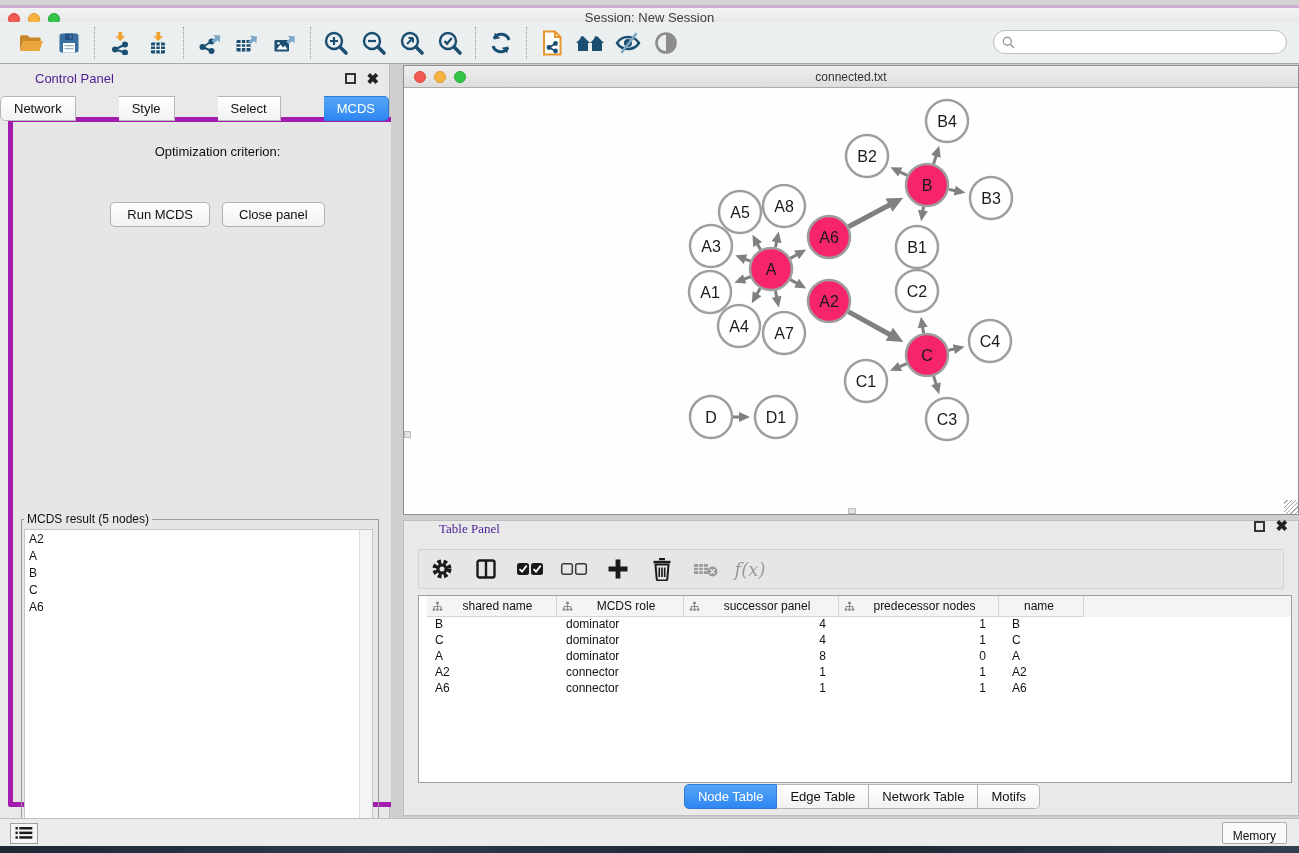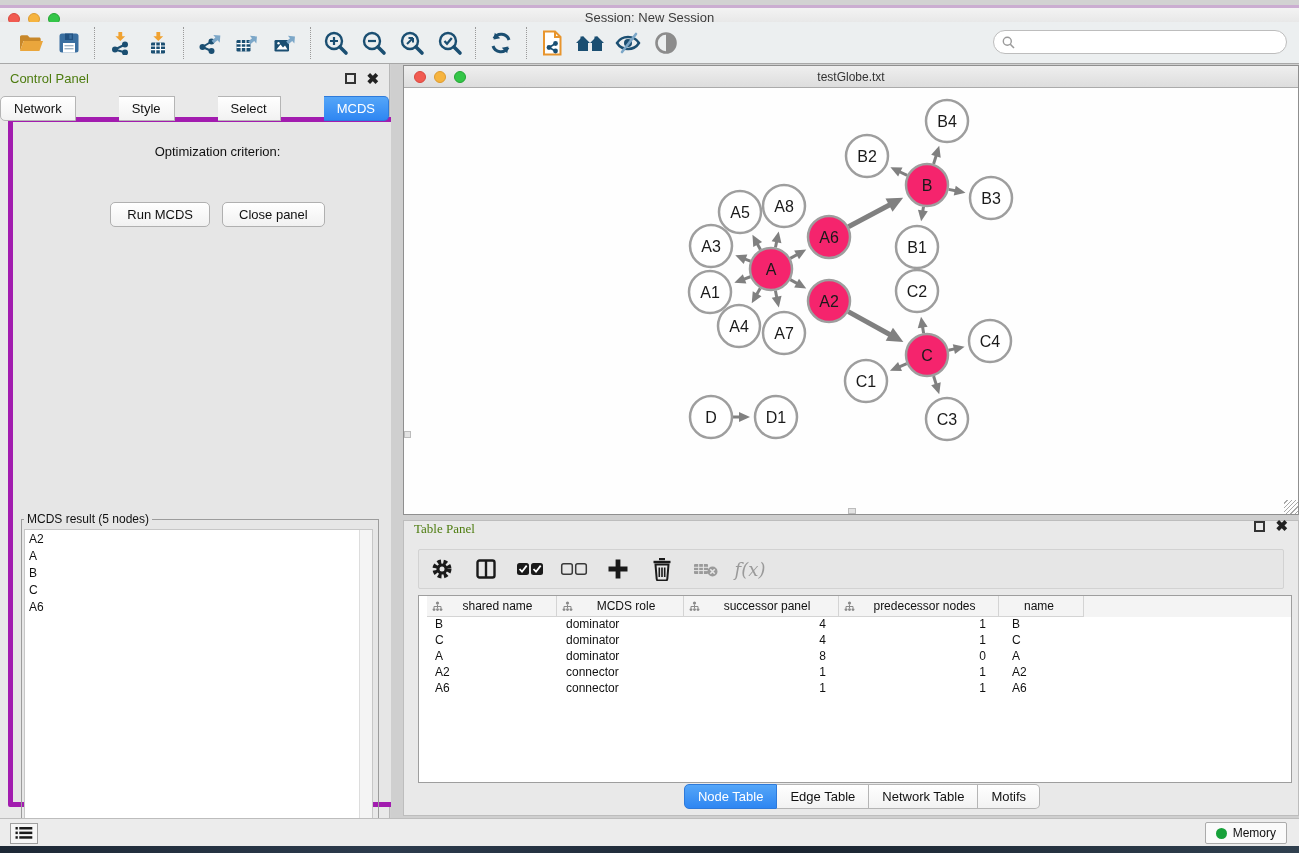--- a/index.html
+++ b/index.html
@@ -24,21 +24,21 @@
   .tb-btn { width:38px; height:34px; display:flex; align-items:center; justify-content:center; }
   .tb-sep { width:1px; height:32px; border-left:1px dotted #9a9a9a; margin:0 6px; }
   .tb-search { position:absolute; right:12px; top:8px; width:294px; height:24px; background:#fff;
     border:1px solid #bdbdbd; border-radius:12px; display:flex; align-items:center; padding-left:8px; }
   .tb-search input { border:none; outline:none; flex:1; font-size:12px; height:20px; background:transparent; }
 
   
   .control-panel { position:absolute; left:0; top:64px; width:390px; height:754px;
     background:#e9e9e9; border-right:1px solid #b8b8b8; }
   .panel-head { height:28px; display:flex; align-items:center; padding:0 10px; }
-  .panel-title { font-size:13px; color:#4d7c0f; flex:1; }
+  .panel-title { font-size:13px; color:#4c1d95; flex:1;margin-left:25px; }
   .float-ico { width:11px; height:11px; border:2px solid #333; margin-right:10px; }
   .close-ico { font-size:15px; font-weight:bold; color:#222; line-height:11px; }
   .seg-tabs { position:absolute; left:0; top:32px; width:100%; display:flex; justify-content:space-between; z-index:3; }
   .seg-tab { font-size:13px; color:#111; background:linear-gradient(#ffffff,#f2f2f2);
     border:1px solid #b5b5b5; border-left:none; padding:4px 13px; }
   .seg-tab:first-child { border-left:1px solid #b5b5b5; border-radius:5px 0 0 5px; }
   .seg-tab:last-child { border-radius:0 5px 5px 0; }
   .seg-tab.selected { background:linear-gradient(#55a6f8,#2e86f2); color:#fff; border-color:#2e7ada; }
   .cp-page { position:absolute; left:8px; top:53px; width:419px; height:690px;
     background:#e6e6e6; border:5px solid #a21caf; border-radius:2px; }
@@ -97,21 +97,21 @@
   .dt-cell.right { text-align:right; }
   .tp-tabs { position:absolute; left:0; bottom:6px; width:100%; display:flex; justify-content:center; }
 
   
   .status-bar { position:absolute; left:0; top:818px; width:1299px; height:28px;
     background:#ececec; border-top:1px solid #bdbdbd; }
   .list-btn { position:absolute; left:10px; top:3.5px; width:28px; height:21px; background:#f6f6f6;
     border:1px solid #9f9f9f; display:flex; align-items:center; justify-content:center; }
   .memory-btn { position:absolute; right:12px; top:3px; height:22px; background:#fafafa;
     border:1px solid #ababab; border-radius:2px; display:flex; align-items:center; gap:6px;
-    padding:0 10px; font-size:12px; color:#111; }
+    padding:0 10px; font-size:12px; color:#111;flex-direction:column; }
   .mem-dot { width:11px; height:11px; border-radius:50%; background:#17a13a; }
   .desktop-strip { position:absolute; left:0; top:846px; width:1299px; height:7px;
     background:linear-gradient(90deg,#1d2835,#2c3b4d 30%,#1a2430 60%,#30404f); }
 </style>
 </head>
 <body>
 
 <div class="screen">
 
   <div class="titlebar">
@@ -297,21 +297,21 @@
 
   <div class="desktop"></div>
 
   <div class="net-window">
     <div class="net-titlebar">
       <div class="lights">
         <div class="light red"></div>
         <div class="light yellow"></div>
         <div class="light green"></div>
       </div>
-      <div class="net-title">testGlobe.txt</div>
+      <div class="net-title">connected.txt</div>
     </div>
     <div class="net-canvas">
       <svg id="graph-svg" width="894" height="426">
           <line x1="356.48901716798036" y1="161.67335414757676" x2="352.7220181418494" y2="154.7469365834006" stroke="#808080" stroke-width="3"></line>
           <polygon points="348.42207061965956,146.84058146195474 358.0699815475838,154.11504465361642 349.285142523755,158.89276412271627" fill="#808080"></polygon>
           <line x1="371.4460136320131" y1="159.45393393716725" x2="372.9267964945246" y2="152.27783237268847" stroke="#808080" stroke-width="3"></line>
           <polygon points="374.7456202530754,143.46353261971143 377.4194466331672,155.24702329476716 367.6257802409705,153.22610800748848" fill="#808080"></polygon>
           <line x1="346.4575854193549" y1="173.12540774408606" x2="339.68111410557174" y2="170.52776040713584" stroke="#808080" stroke-width="3"></line>
           <polygon points="331.2773990498533,167.30633630244375 343.3382863983381,166.5749018438905 339.75892628201353,175.91236301691097" fill="#808080"></polygon>
           <line x1="346.4146596993366" y1="188.76168568713538" x2="338.7494050237827" y2="191.65186367955732" stroke="#808080" stroke-width="3"></line>

